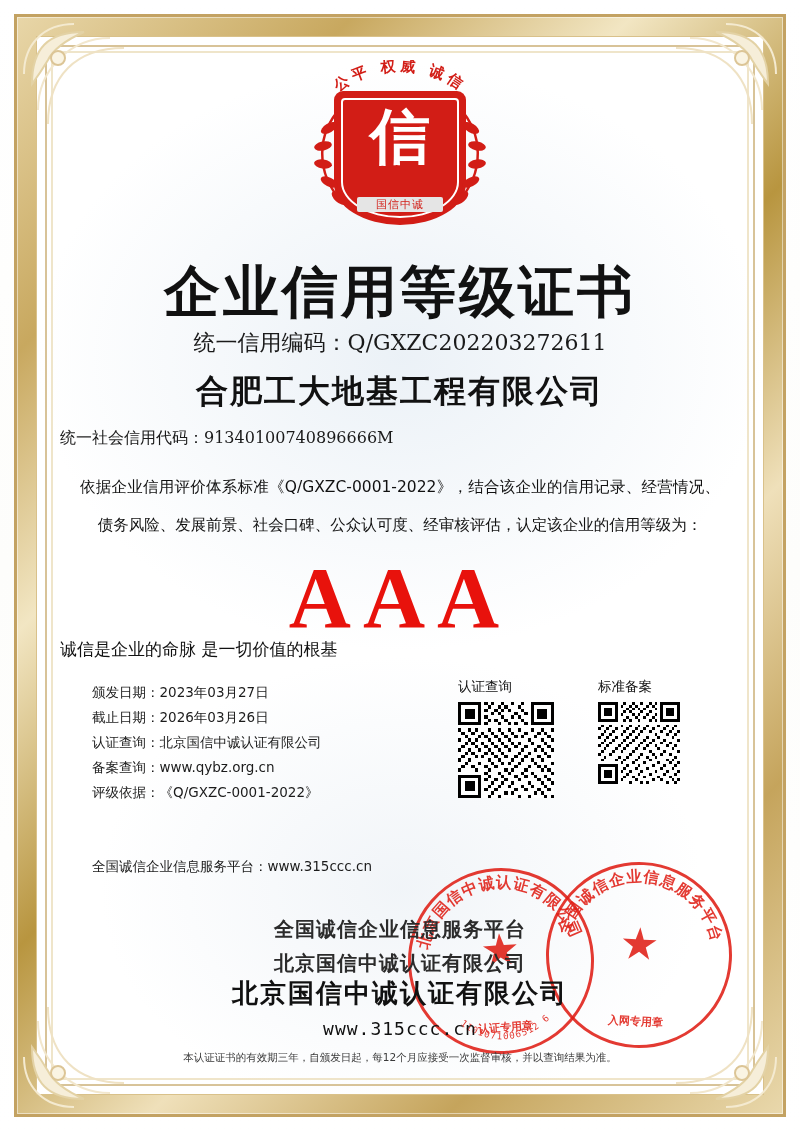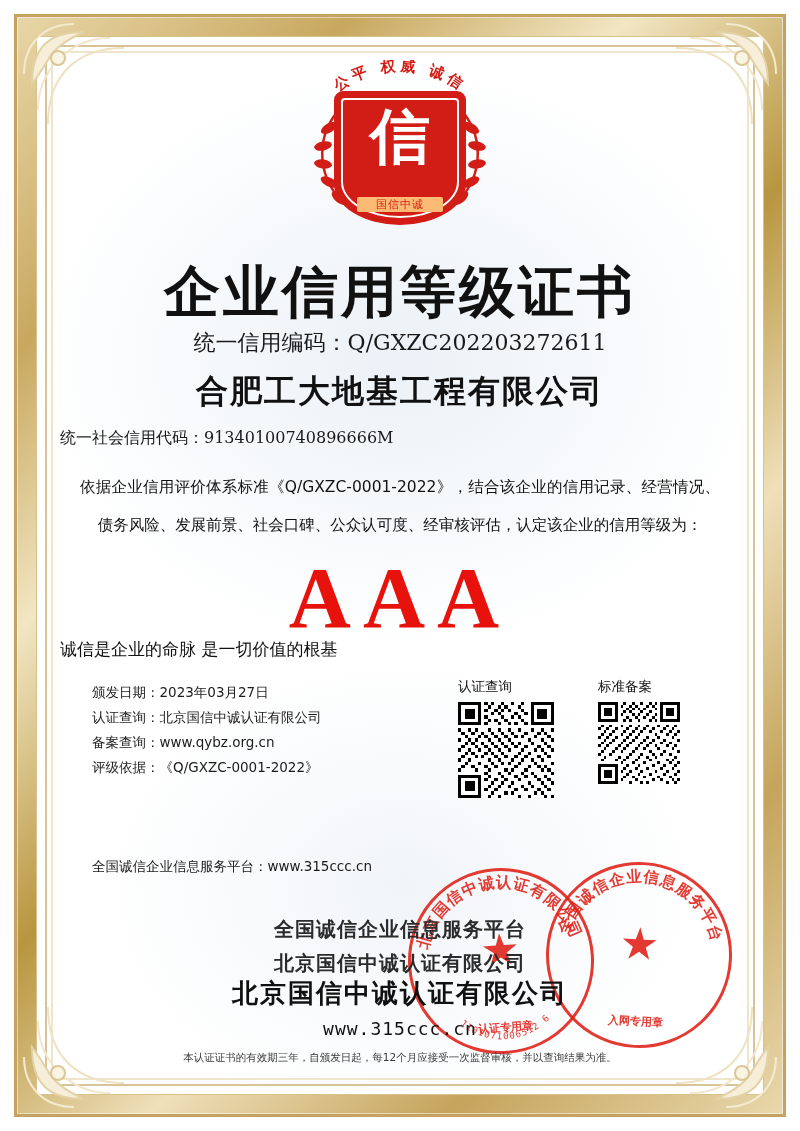--- a/index.html
+++ b/index.html
@@ -111,21 +111,21 @@
     font-family: "DejaVu Serif", serif;
     font-weight: bold;
     z-index: 3;
   }
   .logo-sub {
     position: absolute;
     left: 50%;
     transform: translateX(-50%);
     bottom: 10px;
     width: 86px;
-    background: #fdba74;
+    background: #e5e5e5;
     color: #d21d16;
     font-size: 11px;
     line-height: 15px;
     letter-spacing: 1px;
     border-radius: 2px;
     z-index: 3;
   }
   .wreath {
     position: absolute;
     top: 34px; left: 50%;
@@ -461,20 +461,23 @@
     <div class="code-line">统一信用编码：Q/GXZC202203272611</div>
     <div class="company">合肥工大地基工程有限公司</div>
     <div class="usci">统一社会信用代码：91340100740896666M</div>
     <div class="para">依据企业信用评价体系标准《Q/GXZC-0001-2022》，结合该企业的信用记录、经营情况、债务风险、发展前景、社会口碑、公众认可度、经审核评估，认定该企业的信用等级为：</div>
     <div class="grade">AAA</div>
     <div class="slogan">诚信是企业的命脉 是一切价值的根基</div>
 
     <div class="info">
       <div class="row">
         <span class="label">颁发日期：</span><span>2023年03月27日</span>
+      </div>
+      <div class="row">
+        <span class="label">截止日期：</span><span>2026年03月26日</span>
       </div>
       <div class="row">
         <span class="label">认证查询：</span><span>北京国信中诚认证有限公司</span>
       </div>
       <div class="row">
         <span class="label">备案查询：</span><span>www.qybz.org.cn</span>
       </div>
       <div class="row">
         <span class="label">评级依据：</span><span>《Q/GXZC-0001-2022》</span>
       </div>

